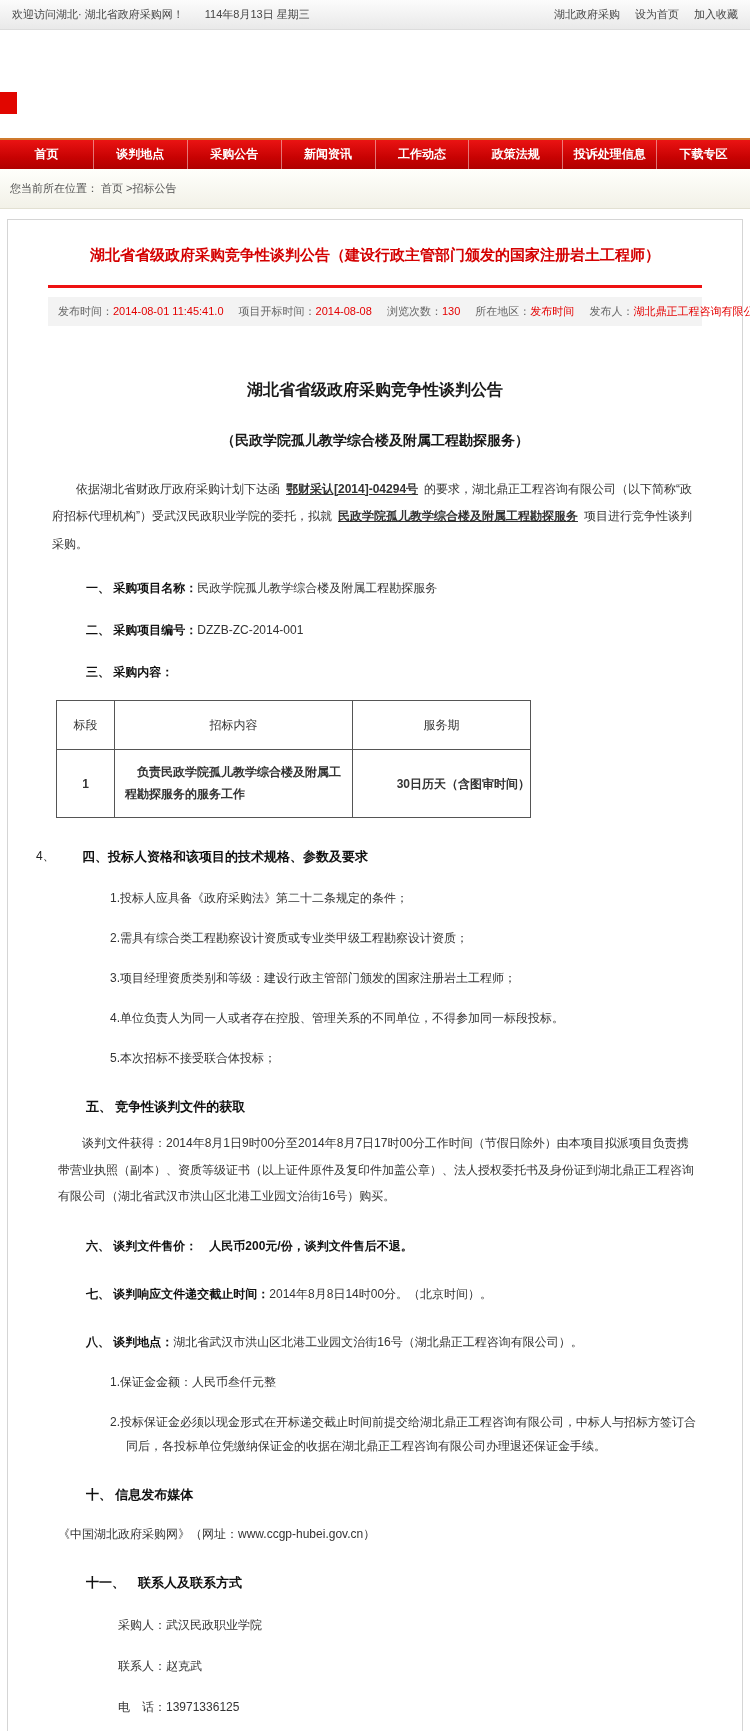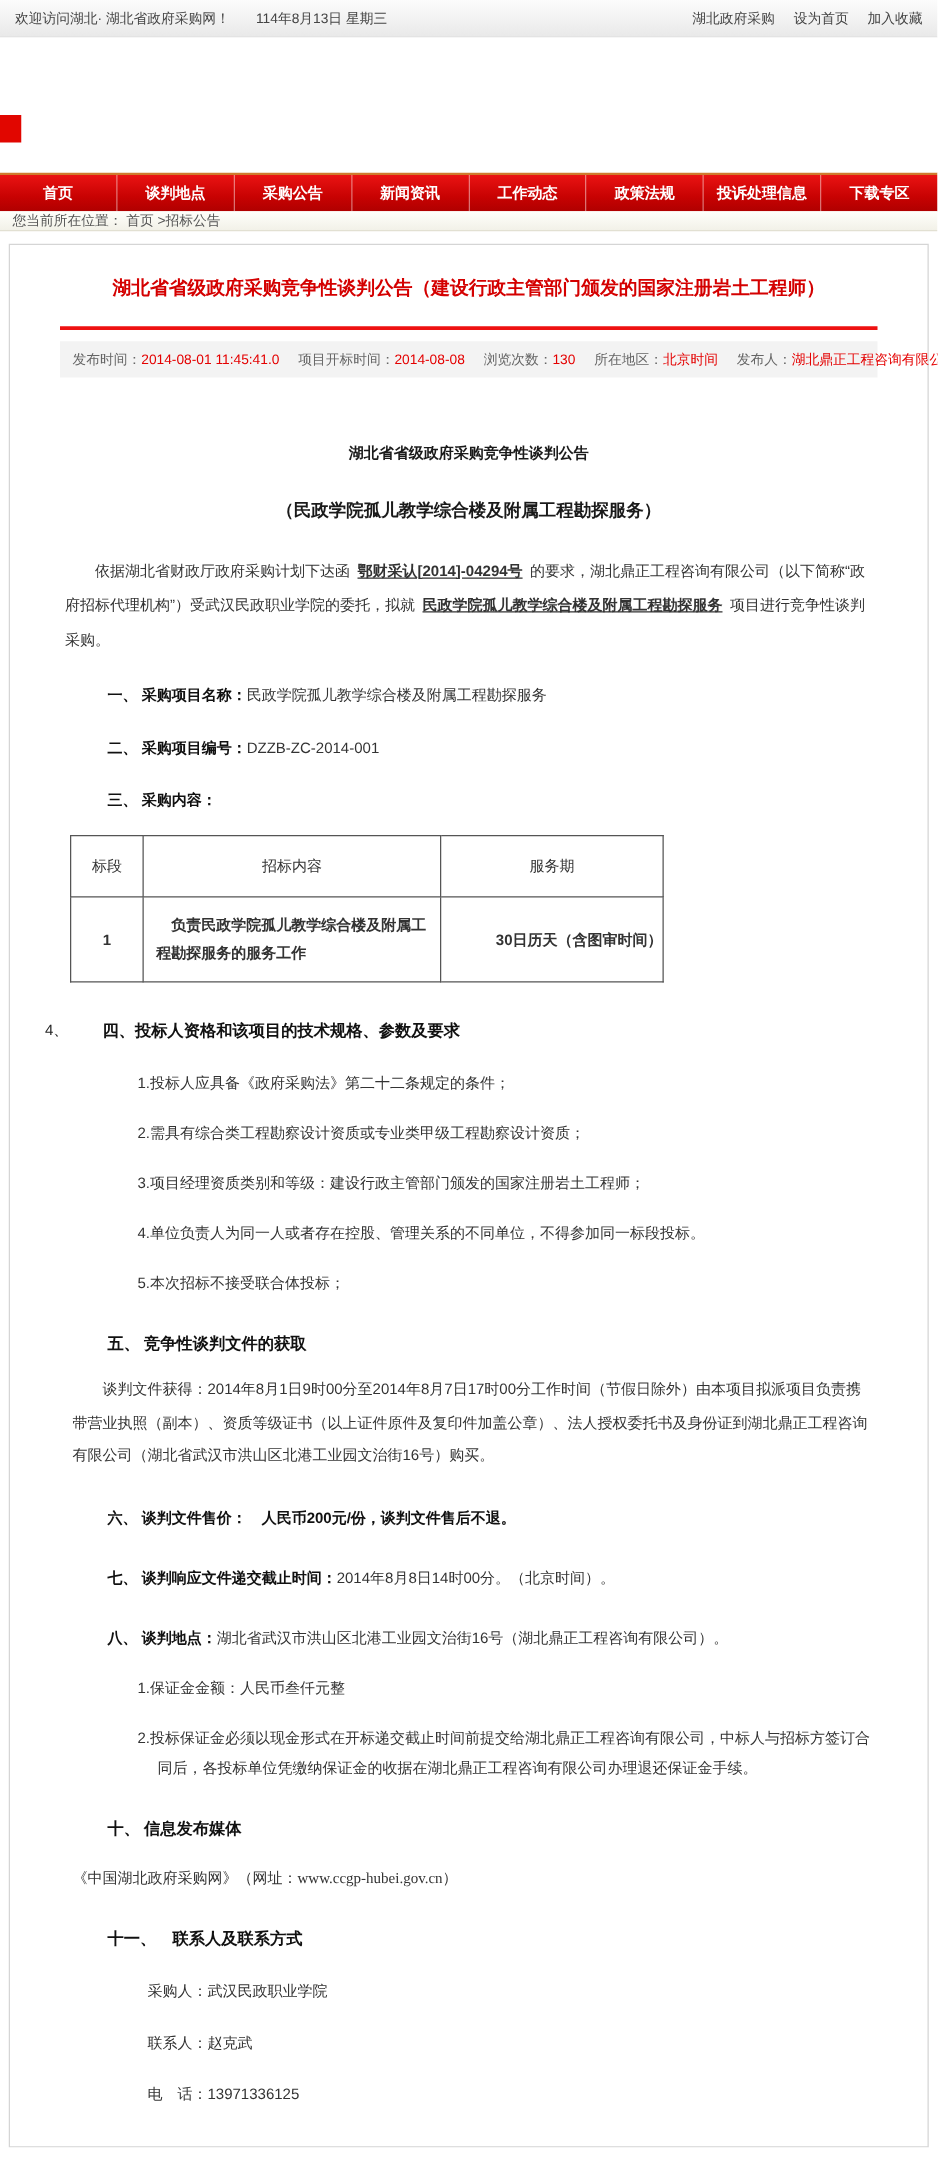--- a/index.html
+++ b/index.html
@@ -29,21 +29,21 @@
     background:linear-gradient(#ea1313,#c80202 60%,#b00000);
   }
   .nav-item {
     flex:1; display:flex; align-items:center; justify-content:center;
     color:#fff; font-weight:bold; font-size:12px; cursor:pointer;
     border-right:1px solid rgba(255,255,255,.45);
   }
   .nav-item:last-child { border-right:none; }
   
   .breadcrumb {
-    height:16px; display:flex; align-items:center;
+    height:40px; display:flex; align-items:center;
     padding:0 10px; margin-bottom:10px;
     background:linear-gradient(#fffffb,#f2f1e8);
     border-bottom:1px solid #e2e0d2;
     font-size:11px; color:#555;
   }
   .breadcrumb a { color:#555; text-decoration:none; cursor:pointer; margin:0 3px; }
   
   .panel { margin:0 7px; border:1px solid #d5d5d5; background:#fff; padding-bottom:20px; }
   .page-title {
     color:#d40000; font-weight:bold; font-size:15px;
@@ -51,21 +51,21 @@
   }
   .red-rule { height:3px; background:#ee1111; margin:0 40px; }
   .meta-bar {
     background:#f3f3f3; margin:9px 40px 0; padding:7px 4px;
     text-align:center; font-size:11px; color:#666; white-space:nowrap;
   }
   .meta-bar .seg { margin:0 6px; }
   .meta-value { color:#e40000; }
   
   .doc { padding:30px 44px 10px; font-size:12px; color:#333; line-height:2; }
-  .doc-title { text-align:center; font-weight:bold; font-size:12px; color:#1a1a1a; margin-top:18px; }
+  .doc-title { text-align:center; font-weight:bold; font-size:16px; color:#1a1a1a; margin-top:18px; }
   .doc-title2 { text-align:center; font-weight:bold; font-size:14px; color:#1a1a1a; margin-top:20px; }
   .intro { margin-top:22px; text-indent:2em; line-height:2.3; }
   .u-bold { font-weight:bold; text-decoration:underline; padding:0 6px; }
   .item-line { margin:18px 0 0 34px; }
   .b { font-weight:bold; color:#111; }
   table.purchase { border-collapse:collapse; margin:16px 0 0 4px; }
   table.purchase th, table.purchase td { border:1px solid #555; font-size:12px; }
   table.purchase th { font-weight:normal; color:#333; padding:12px 6px; }
   .col-seg  { width:58px;  text-align:center; }
   .col-cont { width:238px; text-align:center; }
@@ -73,21 +73,21 @@
   td.cell-seg  { text-align:center; font-weight:bold; }
   td.cell-cont { font-weight:bold; padding:12px 10px; text-align:left; text-indent:1em; line-height:1.8; }
   td.cell-per  { text-align:right; font-weight:bold; }
   .sec4-line { margin-top:26px; display:flex; }
   .sec4-num { margin-left:-16px; width:46px; font-size:12px; color:#222; }
   .sec-title { font-weight:bold; color:#111; font-size:13px; }
   .sec-heading { margin:24px 0 0 34px; font-weight:bold; color:#111; font-size:13px;font-family:Liberation Serif, serif; }
   .sub-item { margin:16px 0 0 58px; padding-left:16px; text-indent:-16px; line-height:2; }
   .sec-par { margin:10px 0 0 6px; text-indent:2em; line-height:2.2; }
   .sec-inline { margin:24px 0 0 34px; }
-  .media-line { margin:14px 0 0 6px;font-family:Liberation Serif, serif; }
+  .media-line { margin:14px 0 0 6px; }
   .contact-line { margin:17px 0 0 66px; }
 </style>
 </head>
 <body>
 
 <div class="topbar">
   <div class="topbar-left">
     <span>欢迎访问湖北· 湖北省政府采购网！</span>
     <span>114年8月13日  星期三</span>
   </div>
@@ -121,21 +121,21 @@
 
 <div class="panel">
 
   <div class="page-title">湖北省省级政府采购竞争性谈判公告（建设行政主管部门颁发的国家注册岩土工程师）</div>
   <div class="red-rule"></div>
 
   <div class="meta-bar">
     <span class="seg"><span>发布时间：</span><span class="meta-value">2014-08-01 11:45:41.0</span></span>
     <span class="seg"><span>项目开标时间：</span><span class="meta-value">2014-08-08</span></span>
     <span class="seg"><span>浏览次数：</span><span class="meta-value">130</span></span>
-    <span class="seg"><span>所在地区：</span><span class="meta-value">北京时间</span></span>
+    <span class="seg"><span>所在地区：</span><span class="meta-value">发布时间</span></span>
     <span class="seg"><span>发布人：</span><span class="meta-value">湖北鼎正工程咨询有限公司</span></span>
   </div>
 
   <div class="doc">
 
     <div class="doc-title">湖北省省级政府采购竞争性谈判公告</div>
     <div class="doc-title2">（民政学院孤儿教学综合楼及附属工程勘探服务）</div>
 
     <p class="intro">
       <span>依据湖北省财政厅政府采购计划下达函</span><span class="u-bold">鄂财采认[2014]-04294号</span><span>的要求，湖北鼎正工程咨询有限公司（以下简称“政府招标代理机构”）受武汉民政职业学院的委托，拟就</span><span class="u-bold">民政学院孤儿教学综合楼及附属工程勘探服务</span><span>项目进行竞争性谈判采购。</span>

